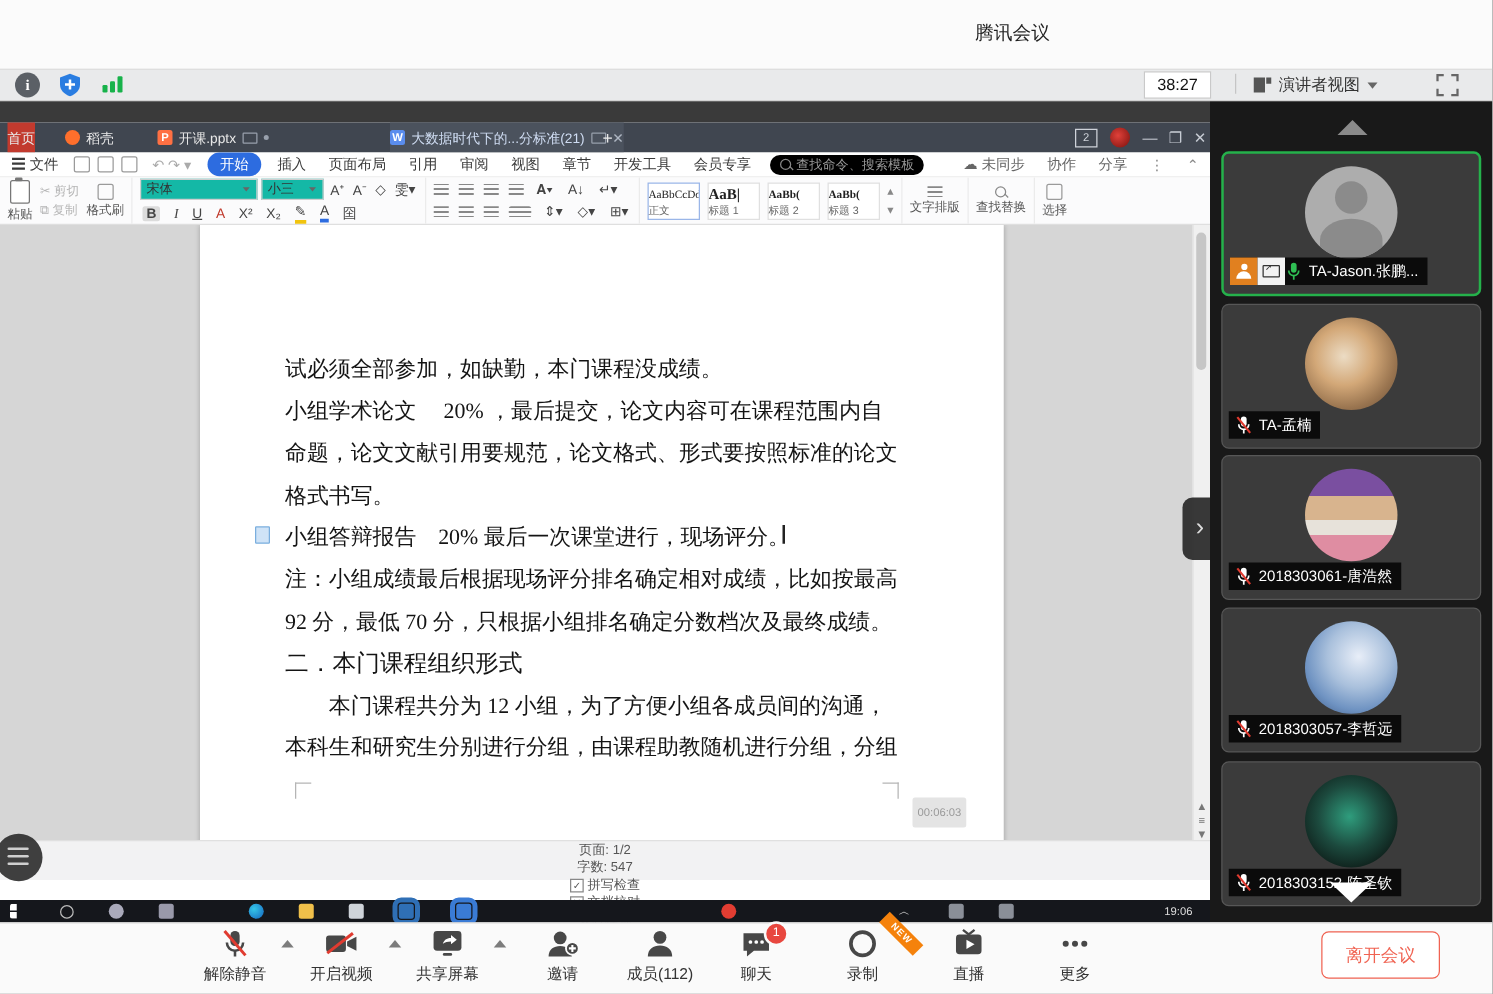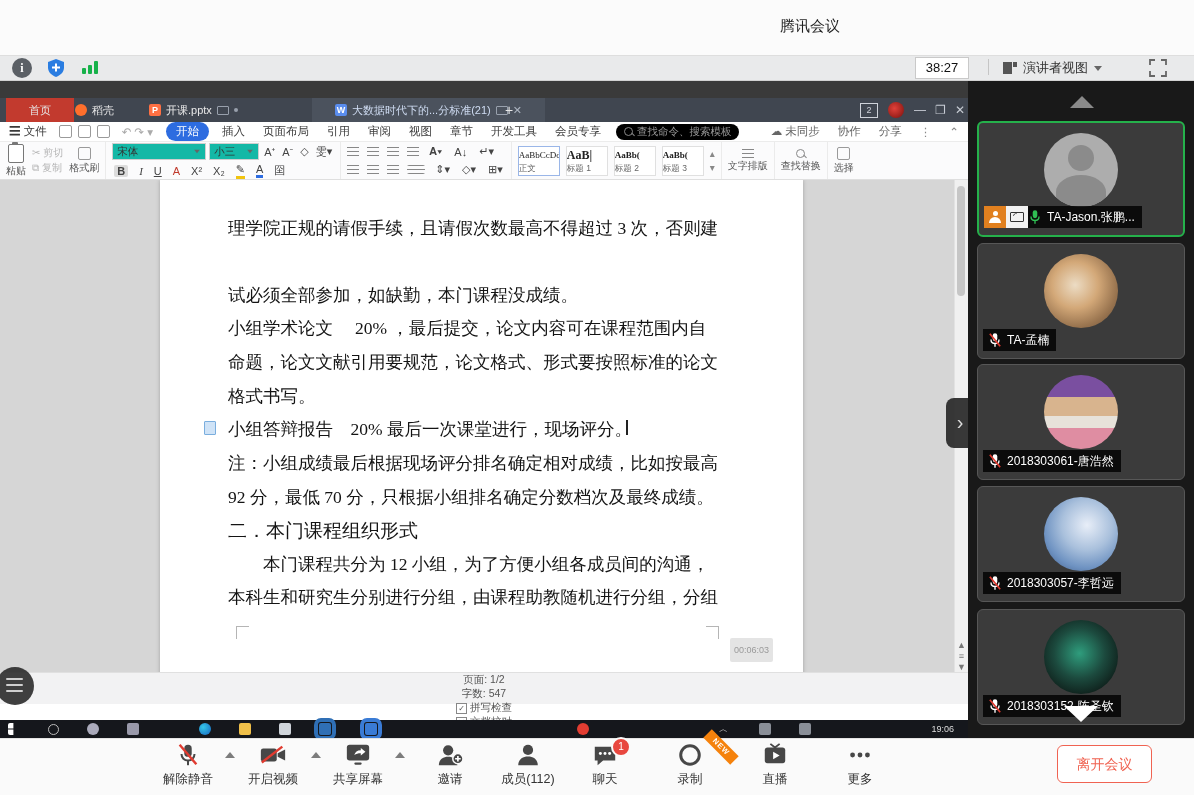--- a/index.html
+++ b/index.html
@@ -18,21 +18,21 @@
   .viewbtn{left:1003px;top:57px;height:22px;display:flex;align-items:center;gap:6px;font-size:13px;color:#333;}
   .view-ic{width:14px;height:12px;position:relative;}
   .view-ic b{position:absolute;left:0;top:0;width:9px;height:12px;background:#555;}
   .view-ic i{position:absolute;right:0;top:0;width:4px;height:5px;background:#555;}
   .caret-d{width:0;height:0;border-left:4px solid transparent;border-right:4px solid transparent;border-top:5px solid #666;}
   
   .stage{left:0;top:81px;width:968px;height:657px;background:#3a3a3a;overflow:hidden;}
   
   .wps{left:0;top:17px;width:968px;height:622px;background:#fff;}
   .wtabs{left:0;top:0;width:968px;height:24px;background:#404650;}
-  .wtab{position:absolute;top:0;height:24px;display:flex;align-items:center;gap:5px;padding:0 23px;font-size:11px;color:#e8e8e8;box-sizing:border-box;}
+  .wtab{position:absolute;top:0;height:24px;display:flex;align-items:center;gap:5px;padding:0 0;font-size:11px;color:#e8e8e8;box-sizing:border-box;}
   .wtab.red{background:#c23a2e;}
   .wtab.active{background:#4b525d;color:#cfdcf2;}
   .sq{display:inline-block;width:12px;height:12px;border-radius:2px;color:#fff;font-size:9px;font-weight:bold;text-align:center;line-height:12px;}
   .mini-mon{display:inline-block;width:10px;height:7px;border:1px solid #98a0ac;border-radius:1px;}
   .dot4{display:inline-block;width:4px;height:4px;border-radius:50%;background:#98a0ac;}
   .winbtn{color:#c7ccd4;font-size:12px;line-height:24px;}
   .wmenu{left:0;top:24px;width:968px;height:20px;background:#fff;border-bottom:1px solid #ececec;display:flex;align-items:center;font-size:11.5px;color:#3a3a3a;box-sizing:border-box;}
   .wmenu .mi{margin:0 9px;white-space:nowrap;}
   .pill{background:#2d6ce0;color:#fff;border-radius:10px;padding:2px 10px;margin:0 4px;}
   .gicon{display:inline-block;width:11px;height:11px;border:1px solid #9a9a9a;border-radius:2px;margin:0 3px;}
@@ -310,21 +310,20 @@
         <div class="rgroup" style="border-right:none;">
             <div class="vcol">
               <span class="gicon"></span>
               <span>选择</span>
             </div>
           </div>
       </div>
 
       <div class="a wdoc">
         <div class="a page">
-          <div class="dline" style="top:36px;">理学院正规的请假手续，且请假次数最高不得超过 3 次，否则建</div>
           <div class="dline" style="top:103px;">试必须全部参加，如缺勤，本门课程没成绩。</div>
           <div class="dline" style="top:136px;">小组学术论文　 20% ，最后提交，论文内容可在课程范围内自</div>
           <div class="dline" style="top:170px;">命题，论文文献引用要规范，论文格式、形式要按照标准的论文</div>
           <div class="dline" style="top:204px;">格式书写。</div>
           <div class="dline" style="top:237px;">小组答辩报告　20% 最后一次课堂进行，现场评分。</div>
           <div class="dline" style="top:271px;">注：小组成绩最后根据现场评分排名确定相对成绩，比如按最高</div>
           <div class="dline" style="top:305px;">92 分，最低 70 分，只根据小组排名确定分数档次及最终成绩。</div>
           <div class="dline head" style="top:338px;">二．本门课程组织形式</div>
           <div class="dline" style="top:372px;">　　本门课程共分为 12 小组，为了方便小组各成员间的沟通，</div>
           <div class="dline" style="top:405px;">本科生和研究生分别进行分组，由课程助教随机进行分组，分组</div>

